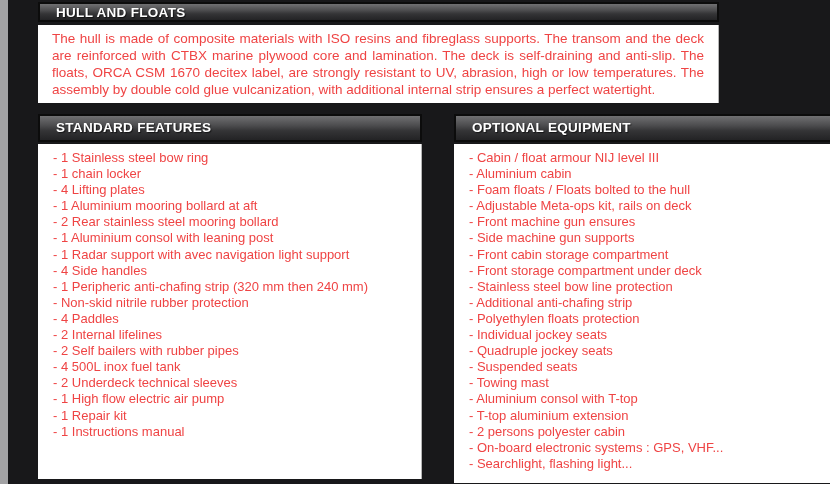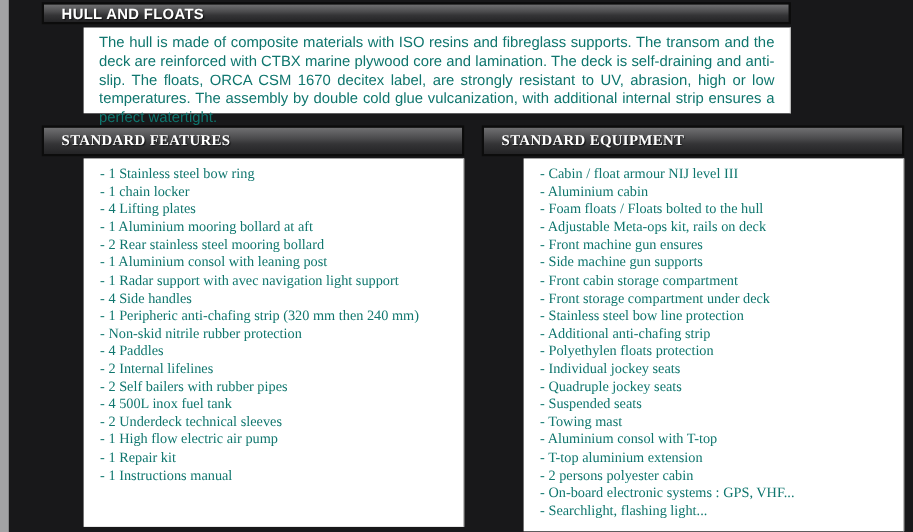--- a/index.html
+++ b/index.html
@@ -37,39 +37,37 @@
   }
   .bar-top{
     margin-top:2px;
     height:20px;
     line-height:17px;
   }
   .panel{
     box-sizing:border-box;
     background:#ffffff;
     border-right:1px solid #b6b6b6;
-    color:#0f766e;
-    margin-left:38px;
+    color:#ef4444;
   }
   .hull-panel{
     margin-top:3px;
     height:78px;
     padding:5px 14px;
   }
   .hull-panel p{
     margin:0;
     font-size:13.5px;
     line-height:17px;
     text-align:justify;
   }
   .cols{
     display:flex;
-    gap:16px;
+    gap:32px;
     margin-top:11px;
-    font-family:Liberation Serif, serif;
   }
   .col{
     width:384px;
     flex:0 0 auto;
   }
   .col .bar{
     height:28px;
     line-height:24px;
   }
   .list-panel{
@@ -130,21 +128,21 @@
               <li>- 2 Underdeck technical sleeves</li>
               <li>- 1 High flow electric air pump</li>
               <li>- 1 Repair kit</li>
               <li>- 1 Instructions manual</li>
             </ul>
         </div>
       </div>
 
       <div class="col">
         <div class="bar">
-          <span>STANDARD EQUIPMENT</span>
+          <span>OPTIONAL EQUIPMENT</span>
         </div>
         <div class="panel list-panel opt">
           <ul>
               <li>- Cabin / float armour NIJ level III</li>
               <li>- Aluminium cabin</li>
               <li>- Foam floats / Floats bolted to the hull</li>
               <li>- Adjustable Meta-ops kit, rails on deck</li>
               <li>- Front machine gun ensures</li>
               <li>- Side machine gun supports</li>
               <li>- Front cabin storage compartment</li>

